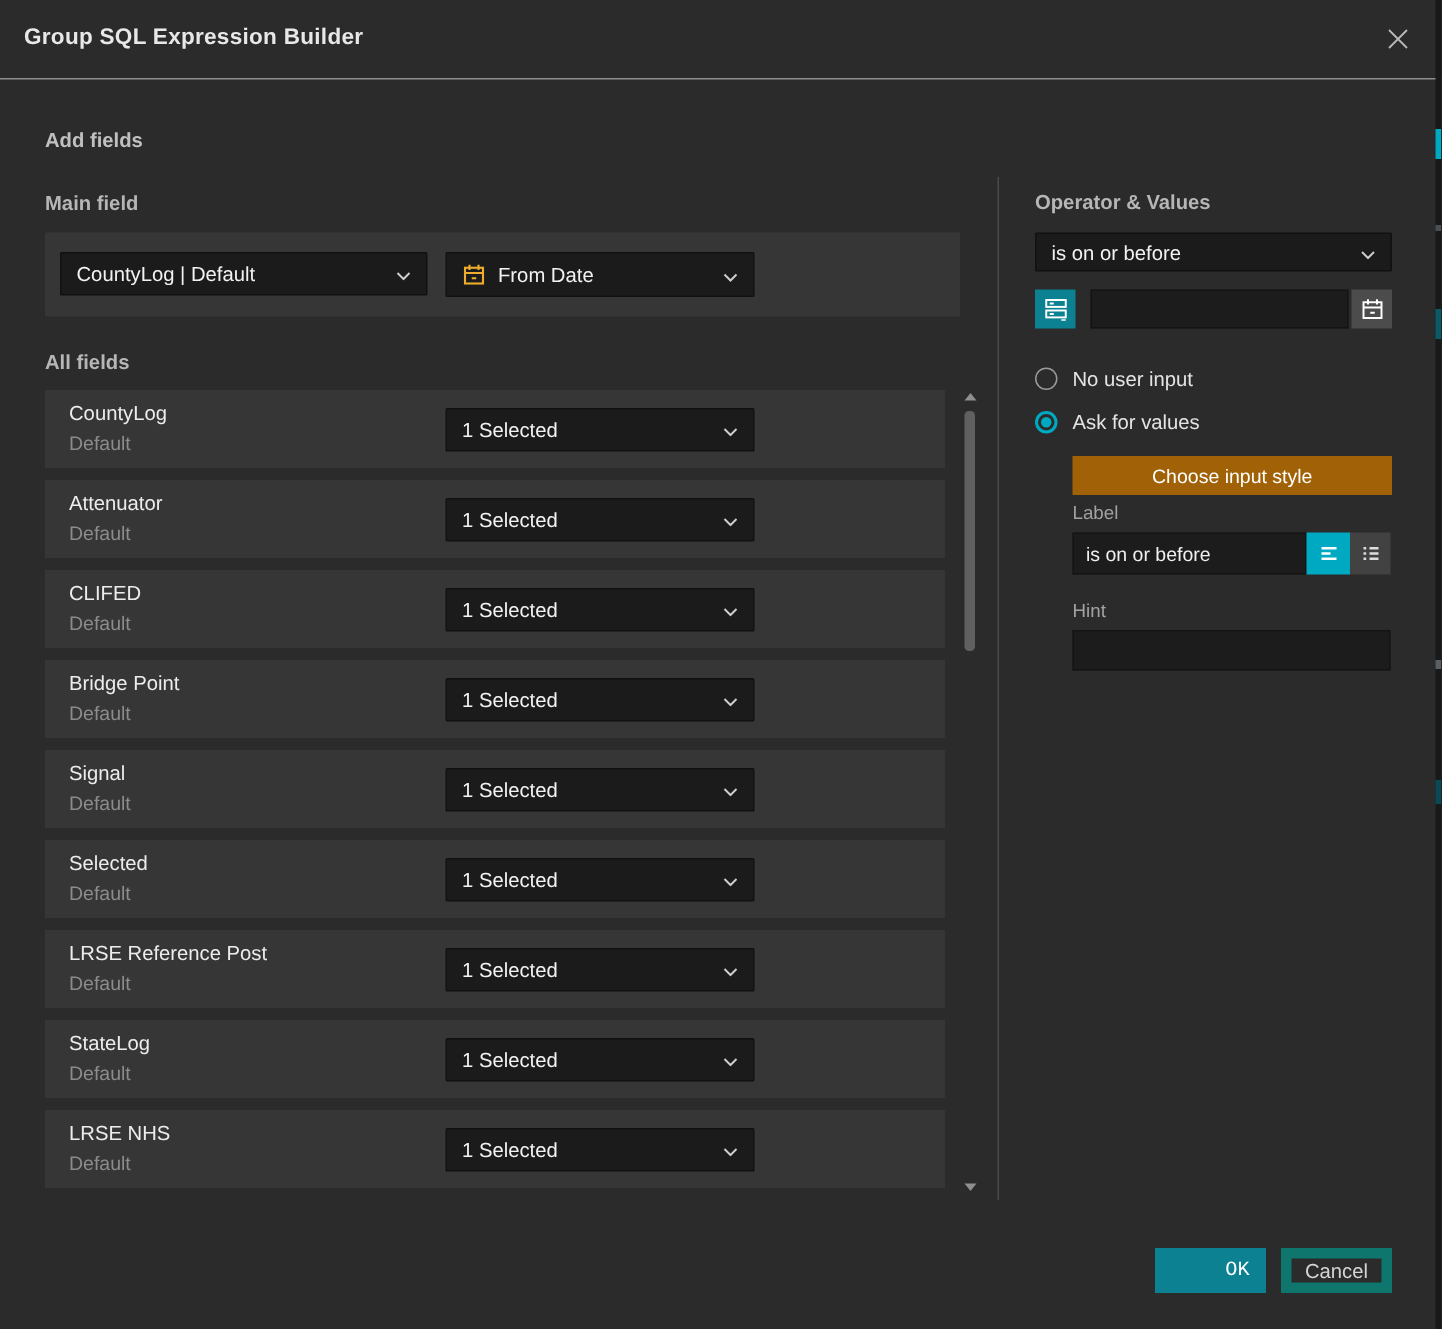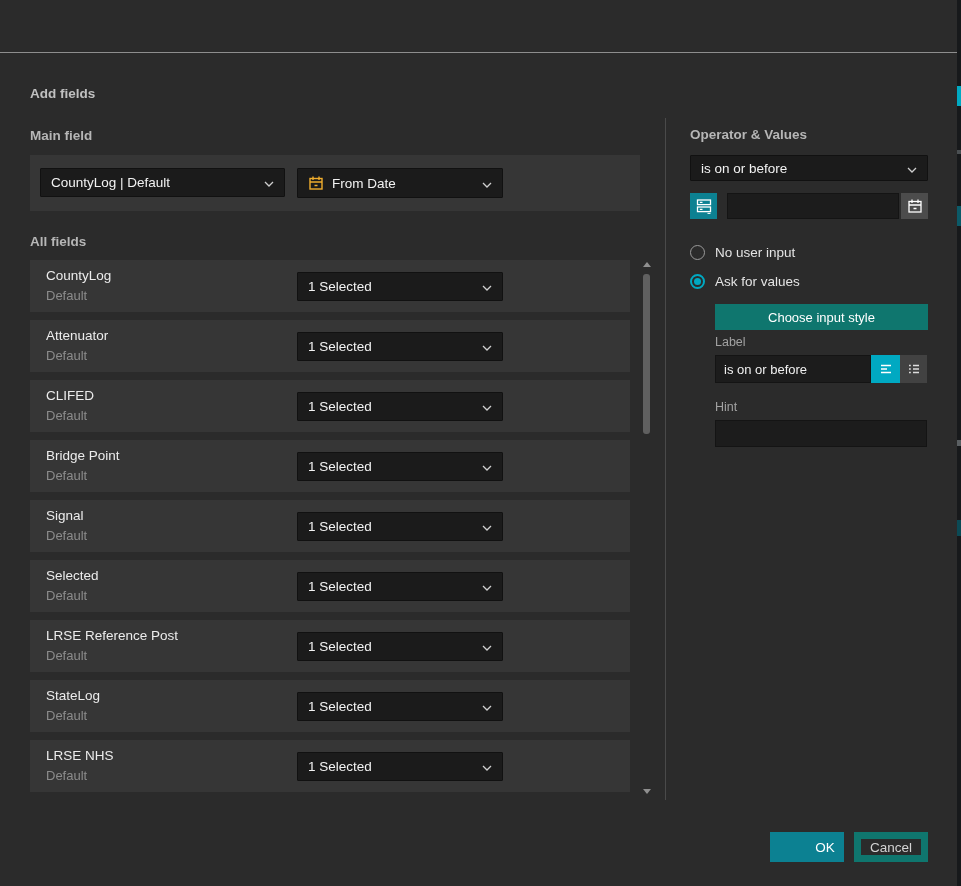--- a/index.html
+++ b/index.html
@@ -81,37 +81,47 @@
   .label-caption { left:715px; top:335px; }
   .label-input { left:715px; top:355px; width:156px; height:28px; }
   .toggle-left  { left:871px; top:355px; width:29px; height:28px; }
   .toggle-list  { left:900px; top:355px; width:27px; height:28px; background:#424242; }
   .hint-caption { left:715px; top:400px; }
   .hint-input { left:715px; top:420px; width:212px; height:27px; }
 
   
   .ok-btn {
     position:absolute; left:770px; top:832px; width:74px; height:30px;
-    border:none; color:#fff; font-size:13.5px; font-family:Liberation Sans, sans-serif; cursor:pointer;padding-left:36px;
+    border:none; color:#fff; font-size:13.5px; font-family:Liberation Mono, monospace; cursor:pointer;padding-left:36px;
   }
   .cancel-btn {
     position:absolute; left:854px; top:832px; width:74px; height:30px;
     background:transparent; border:7px solid #0f766e; color:#d4d4d4;
     font-size:13.5px; font-family:"Liberation Sans", sans-serif; cursor:pointer;
   }
 
   
   .edge-strip { position:absolute; right:0; top:0; width:4px; height:886px; background:#17191b; }
   .edge-seg { position:absolute; left:0; width:4px; }
 </style>
 </head>
 <body>
 
 <div class="dialog">
 
+  <div class="titlebar">
+    <div class="title">Group SQL Expression Builder</div>
+    <button class="close-btn">
+      <span style="display:flex;">
+        <svg width="18" height="18" viewBox="0 0 18 18">
+            <path d="M3 3 L15 15 M15 3 L3 15" stroke="currentColor" stroke-width="1.2" fill="none"></path>
+          </svg>
+      </span>
+    </button>
+  </div>
   <div class="title-sep"></div>
 
   <div class="heading" style="left:30px; top:86px; color:#c0c0c0;">Add fields</div>
 
   <div class="heading" style="left:30px; top:128px;">Main field</div>
   <div class="main-panel"></div>
 
   <div class="select layer-select">
     <span class="sel-text">CountyLog | Default</span>
     <span class="chev">
@@ -301,21 +311,21 @@
     <span class="radio-circle"></span>
     <span class="radio-label">No user input</span>
   </div>
   <div class="radio-row r2">
     <span class="radio-circle sel" style="border-color:#00a9c2;">
       <span class="radio-dot" style="background:#00a9c2;"></span>
     </span>
     <span class="radio-label">Ask for values</span>
   </div>
 
-  <button class="choose-btn" style="background:#0f766e;">Choose input style</button>
+  <button class="choose-btn" style="background:#a16207;">Choose input style</button>
 
   <div class="caption label-caption">Label</div>
   <input class="input-dark label-input" value="is on or before" style="">
   <button class="icon-btn toggle-left" style="background:#00a9c2;">
     <span style="display:flex;">
       <svg width="16" height="16" viewBox="0 0 16 16" stroke="#ffffff" stroke-width="1.6">
         <path d="M3 4.5 H13 M3 8 H9 M3 11.5 H13"></path>
       </svg>
     </span>
   </button>

